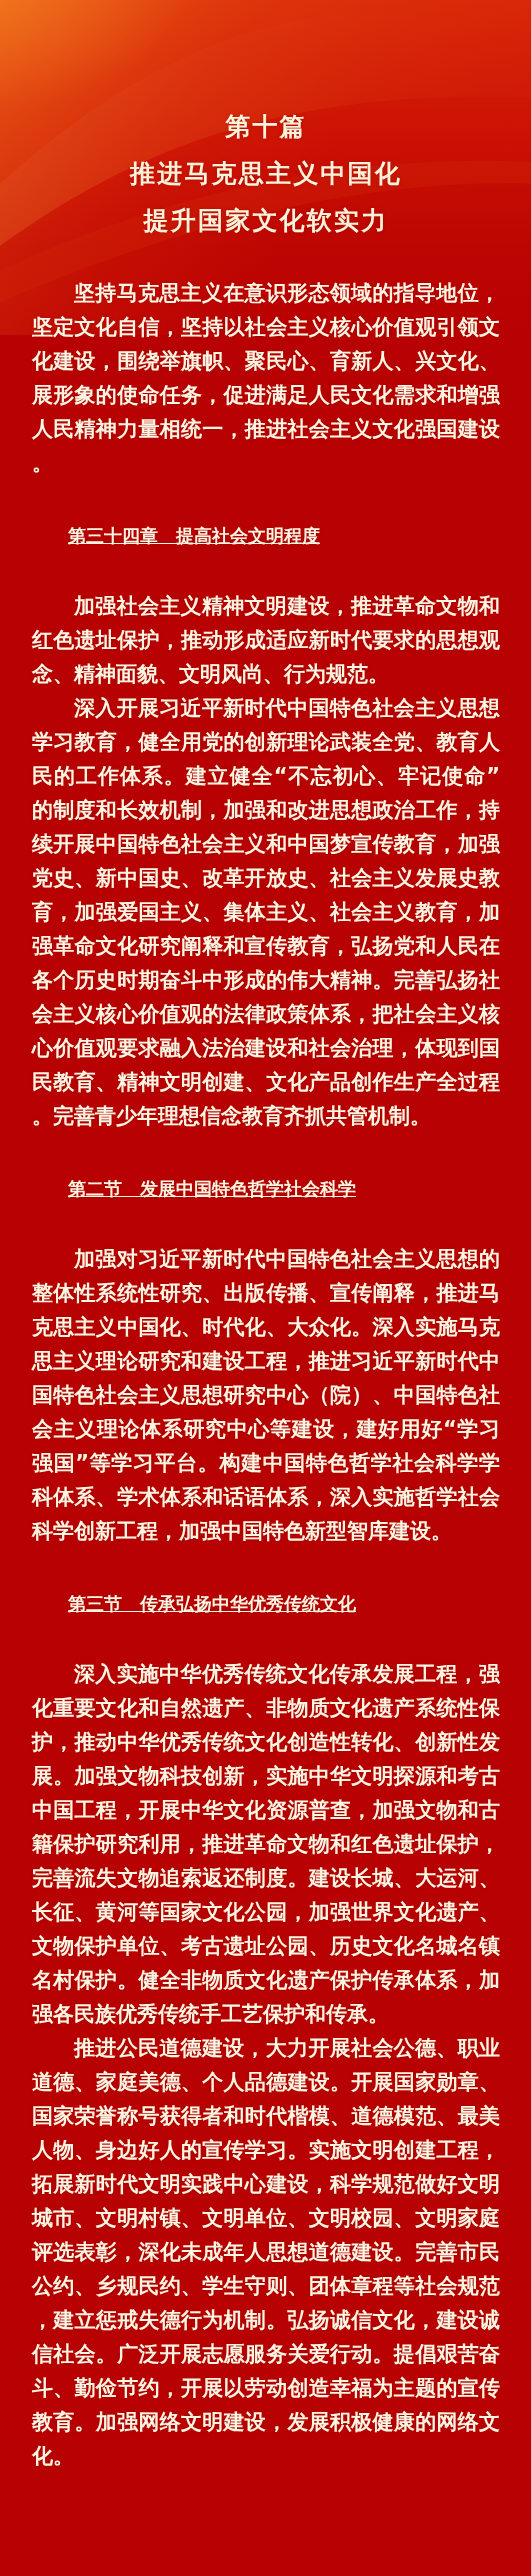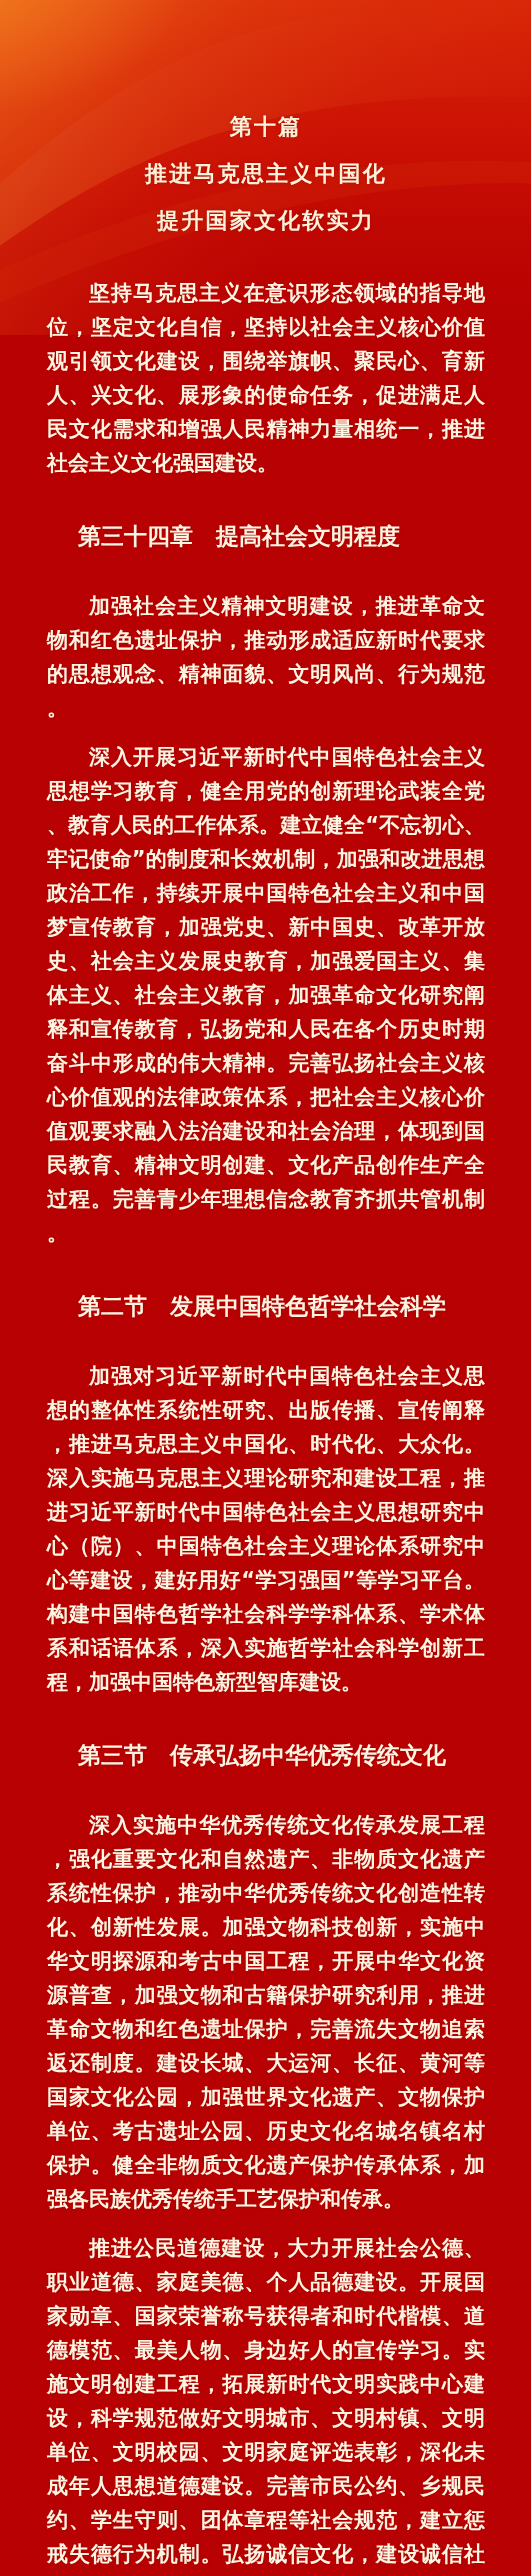--- a/index.html
+++ b/index.html
@@ -31,46 +31,47 @@
   
   .content {
     position: relative;
     z-index: 2;
     padding: 103px 32px 0 32px;
     color: #fdf4e2;
     font-weight: 700;
   }
   .title-block {
     text-align: center;
-    font-size: 22px;
+    font-size: 25px;
     line-height: 47px;
     color: #fcf2da;
     letter-spacing: 2.2px;
     text-shadow: 0 0 3.2px rgba(120,0,0,0.35);
   }
   .body-text {
     margin-top: 32px;
     font-size: 21px;
     line-height: 34px;
     text-align: justify;
     word-break: break-all;
     line-break: anywhere;
     color: #fdf4e2;
     text-shadow: 0 0 2.7px rgba(120,0,0,0.30);
   }
   .paragraph {
-    margin: 15px;
+    margin: 0;
     text-indent: 2em;
   }
   .heading {
     margin: 39px 0 36px 0;
-    font-size: 23px;
+    font-size: 18px;
     line-height: 34px;
     text-indent: 2em;
     font-weight: 700;
+    text-decoration: underline;
   }
   section { display: block; }
 </style>
 </head>
 <body>
 
 <div class="page">
 
   <div class="banner">
     <svg viewBox="0 0 984 620" preserveAspectRatio="none">

